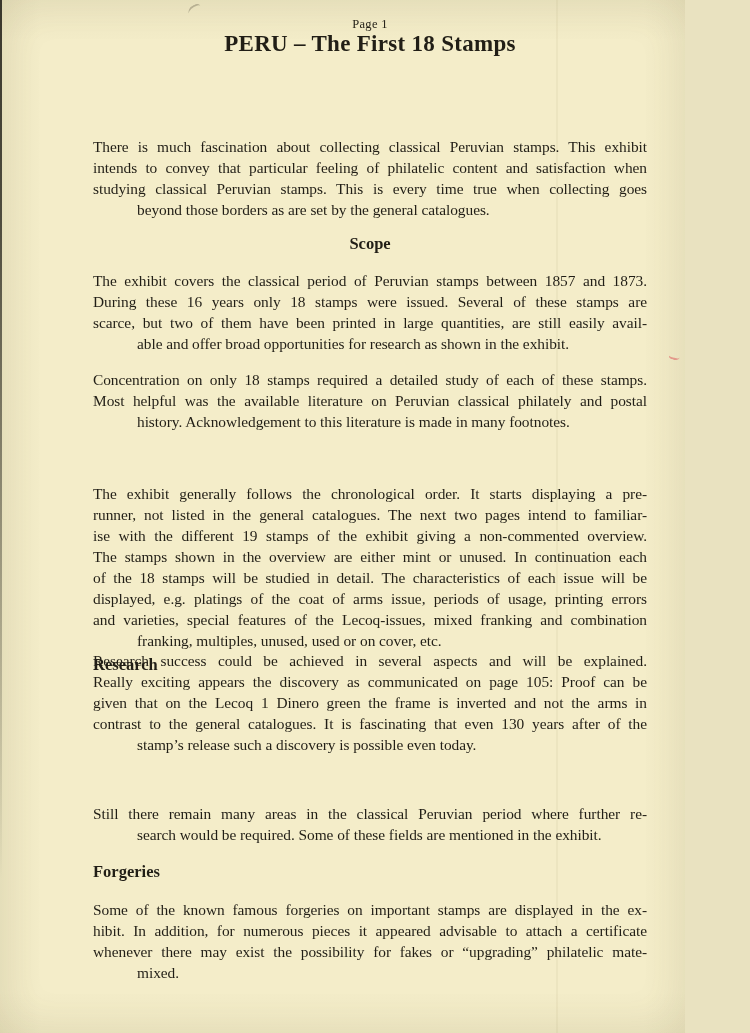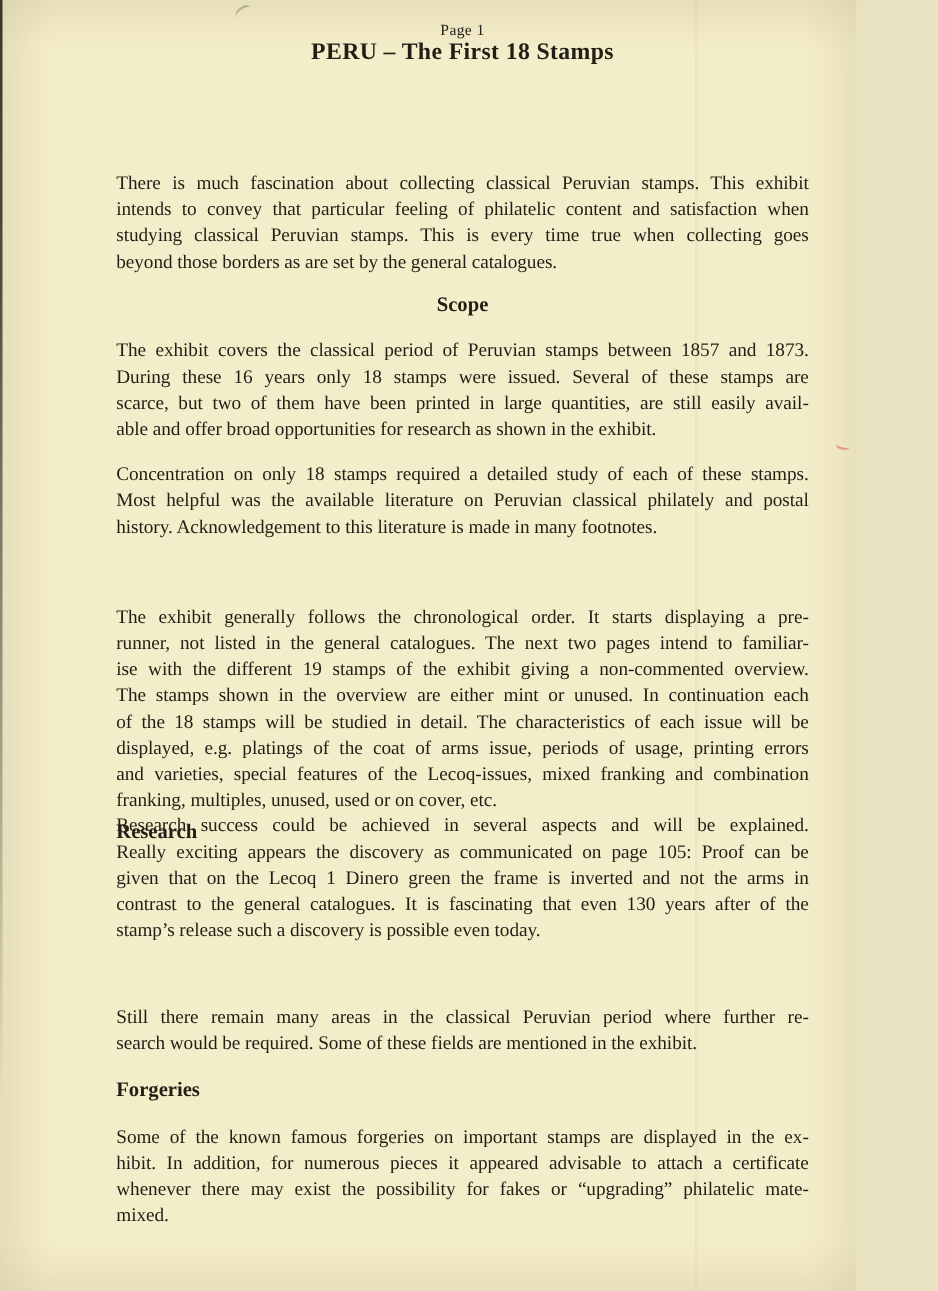--- a/index.html
+++ b/index.html
@@ -41,32 +41,32 @@
   }
   .content {
     position:absolute; left:93px; top:0; width:554px; height:100%;
   }
   .page-label {
     position:absolute; left:0; width:100%; top:17px;
     font-size:12.5px; text-align:center; letter-spacing:0.3px;
   }
   .title {
     position:absolute; left:0; width:100%; top:31px; margin:0;
-    font-size:19px; font-weight:700; text-align:center; letter-spacing:0.3px;
+    font-size:23px; font-weight:700; text-align:center; letter-spacing:0.3px;
   }
   .h {
     position:absolute; left:0; width:100%; margin:0;
     font-size:16.5px; font-weight:700; line-height:22px;
   }
   .para {
     position:absolute; left:0; width:100%;
     font-size:15.4px; line-height:21px; letter-spacing:-0.05px;
   }
   .tline { text-align:justify; text-align-last:justify; }
-  .tline:last-child { text-align-last:left; }
+  .tline:last-child { text-align-last:left;margin-left:44px; }
   .pos-h-intro     { top:99px;  }
   .pos-p-intro     { top:136px; }
   .pos-h-scope     { top:233px;text-align:center; }
   .pos-p-scope1    { top:270px; }
   .pos-p-scope2    { top:369px; }
   .pos-h-method    { top:446px; }
   .pos-p-method    { top:483px; }
   .pos-h-research  { top:654px; }
   .pos-p-research1 { top:650px; }
   .pos-p-research2 { top:803px; }

